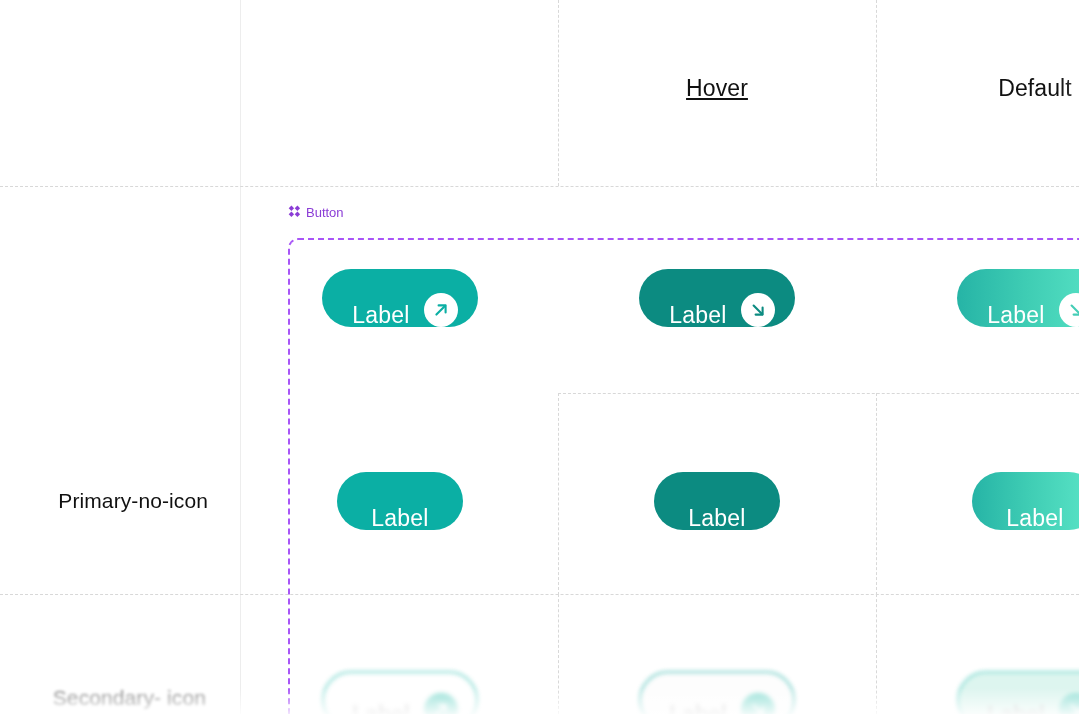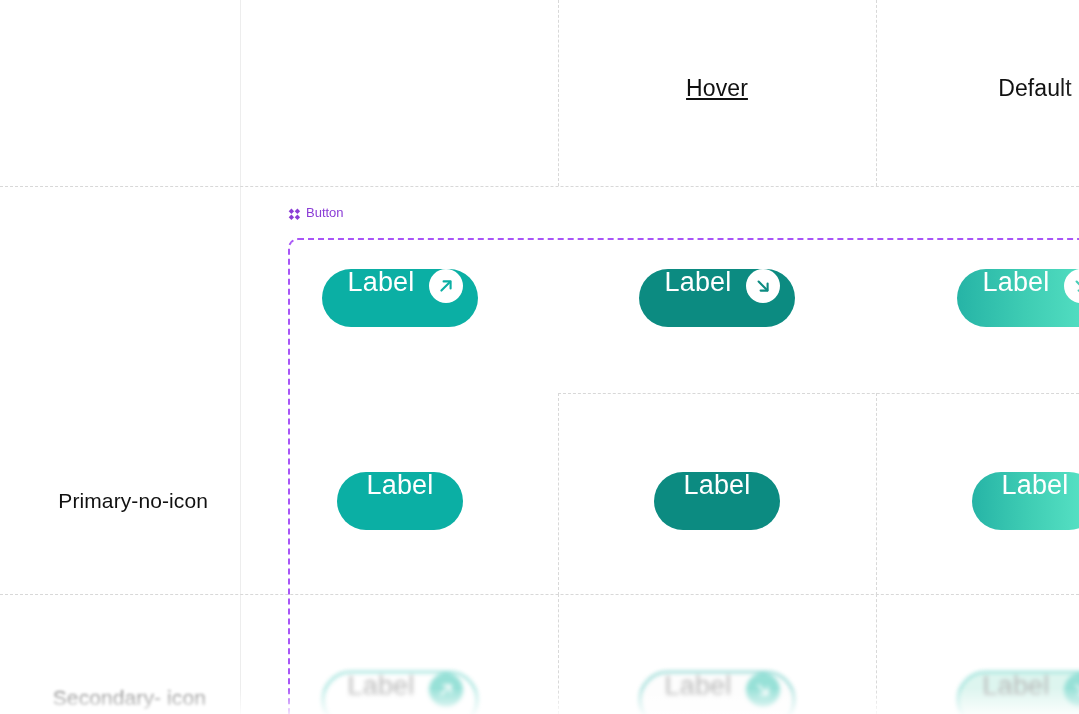--- a/index.html
+++ b/index.html
@@ -61,21 +61,21 @@
     text-align: right;
     letter-spacing: 0.1px;
   }
 
   
   .comp-badge {
     position: absolute;
     left: 288px;
     top: 205px;
     display: flex;
-    align-items: flex-end;
+    align-items: flex-start;
     gap: 5px;
     color: #8b3dd6;
     font-size: 13px;
     line-height: 16px;
     white-space: nowrap;
   }
   .comp-badge .glyph {
     display: inline-block;
     width: 13px;
     height: 13px;
@@ -94,27 +94,27 @@
     box-sizing: border-box;
     border-right: none;
     border-bottom: none;
     pointer-events: none;
   }
 
   
   .btn {
     position: absolute;
     display: flex;
-    align-items: flex-start;
+    align-items: flex-end;
     justify-content: center;
     gap: 14px;
     height: 58px;
     border-radius: 999px;
     box-sizing: border-box;
-    font-size: 27px;
+    font-size: 23px;
     letter-spacing: 0.2px;
     white-space: nowrap;
     user-select: none;
   }
   .btn .lbl { line-height: 1; }
 
   .btn-primary-default { background: #0bafa4; color: #ffffff; }
   .btn-primary-hover   { background: #0c8b81; color: #ffffff; }
   .btn-primary-selected{
     background: linear-gradient(90deg, #26b4a6 0%, #3fcdb4 45%, #5ce6c8 100%);

